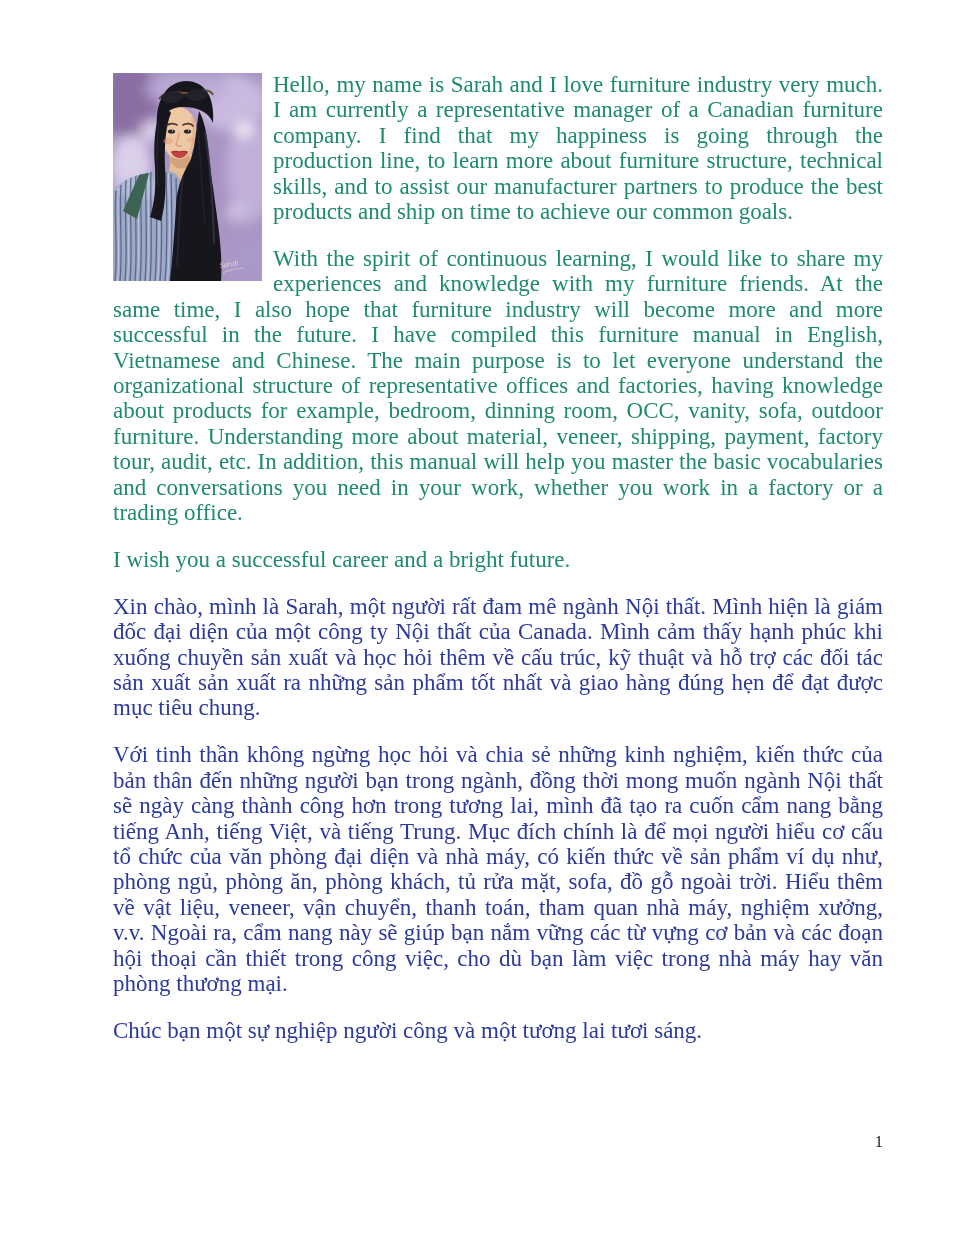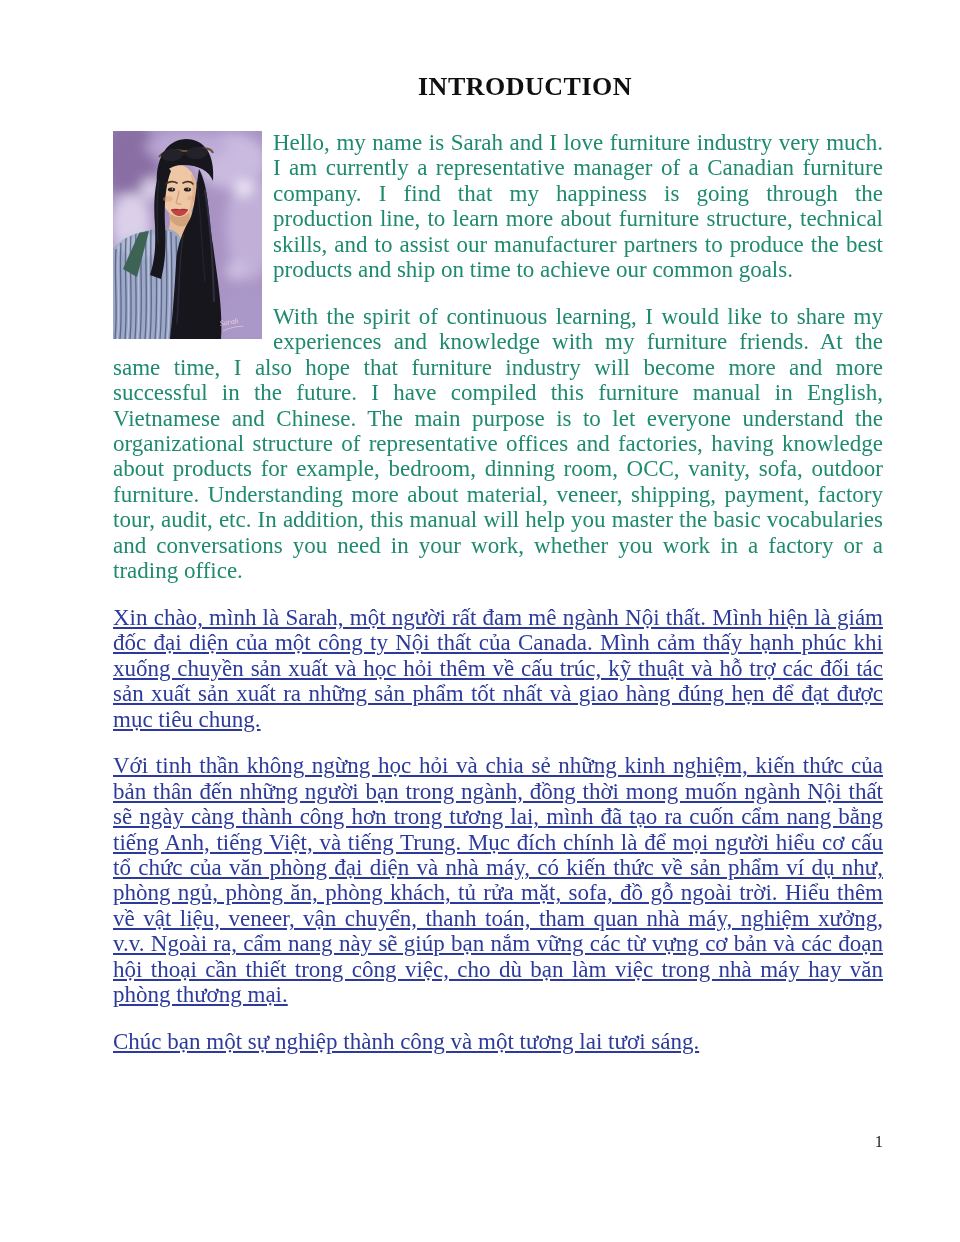--- a/index.html
+++ b/index.html
@@ -33,36 +33,35 @@
     margin: 1px 11px 4px 0;
   }
   .portrait svg { display: block; }
   p.body-par {
     margin: 0 0 21.5px 0;
     font-size: 23px;
     line-height: 25.4px;
     text-align: justify;
   }
   p.en { color: var(--en, #1e8a6e); }
-  p.vi { color: var(--vi, #2c3a9c); text-decoration: underline; }
+  p.vi { color: var(--vi, #2c3a9c); }
   .page-number {
     position: absolute;
     top: 1132px;
     right: 77px;
     font-size: 16.5px;
     line-height: 20px;
     color: var(--pagenum, #1d1d1d);
   }
 </style>
 </head>
 <body>
 
 <div class="page">
 
-  <h1 class="doc-title">INTRODUCTION</h1>
 
   <div class="portrait">
     <svg viewBox="0 0 149 208" width="149" height="208" preserveAspectRatio="none">
       <defs>
         <filter id="blur6" x="-30%" y="-30%" width="160%" height="160%">
             <feGaussianBlur stdDeviation="6"></feGaussianBlur>
           </filter>
         <filter id="blur3" x="-30%" y="-30%" width="160%" height="160%">
             <feGaussianBlur stdDeviation="2.5"></feGaussianBlur>
           </filter>
@@ -162,18 +161,19 @@
         <g transform="rotate(-10 120 193)">
           <text x="107" y="193" font-size="8" font-style="italic" fill="#e9cdd9" font-family="Liberation Serif, DejaVu Serif, serif">Sarah</text>
           <path d="M109,198 C116,196 124,196 130,197" stroke="#e9cdd9" stroke-width="0.8" fill="none" opacity="0.8"></path>
         </g>
       </g>
     </svg>
   </div>
 
   <p class="body-par en">Hello, my name is Sarah and I love furniture industry very much. I am currently a representative manager of a Canadian furniture company. I find that my happiness is going through the production line, to learn more about furniture structure, technical skills, and to assist our manufacturer partners to produce the best products and ship on time to achieve our common goals.</p>
   <p class="body-par en">With the spirit of continuous learning, I would like to share my experiences and knowledge with my furniture friends. At the same time, I also hope that furniture industry will become more and more successful in the future. I have compiled this furniture manual in English, Vietnamese and Chinese. The main purpose is to let everyone understand the organizational structure of representative offices and factories, having knowledge about products for example, bedroom, dinning room, OCC, vanity, sofa, outdoor furniture. Understanding more about material, veneer, shipping, payment, factory tour, audit, etc. In addition, this manual will help you master the basic vocabularies and conversations you need in your work, whether you work in a factory or a trading office.</p>
+  <p class="body-par en">I wish you a successful career and a bright future.</p>
   <p class="body-par vi">Xin chào, mình là Sarah, một người rất đam mê ngành Nội thất. Mình hiện là giám đốc đại diện của một công ty Nội thất của Canada. Mình cảm thấy hạnh phúc khi xuống chuyền sản xuất và học hỏi thêm về cấu trúc, kỹ thuật và hỗ trợ các đối tác sản xuất sản xuất ra những sản phẩm tốt nhất và giao hàng đúng hẹn để đạt được mục tiêu chung.</p>
   <p class="body-par vi">Với tinh thần không ngừng học hỏi và chia sẻ những kinh nghiệm, kiến thức của bản thân đến những người bạn trong ngành, đồng thời mong muốn ngành Nội thất sẽ ngày càng thành công hơn trong tương lai, mình đã tạo ra cuốn cẩm nang bằng tiếng Anh, tiếng Việt, và tiếng Trung. Mục đích chính là để mọi người hiểu cơ cấu tổ chức của văn phòng đại diện và nhà máy, có kiến thức về sản phẩm ví dụ như, phòng ngủ, phòng ăn, phòng khách, tủ rửa mặt, sofa, đồ gỗ ngoài trời. Hiểu thêm về vật liệu, veneer, vận chuyển, thanh toán, tham quan nhà máy, nghiệm xưởng, v.v. Ngoài ra, cẩm nang này sẽ giúp bạn nắm vững các từ vựng cơ bản và các đoạn hội thoại cần thiết trong công việc, cho dù bạn làm việc trong nhà máy hay văn phòng thương mại.</p>
-  <p class="body-par vi">Chúc bạn một sự nghiệp thành công và một tương lai tươi sáng.</p>
+  <p class="body-par vi">Chúc bạn một sự nghiệp người công và một tương lai tươi sáng.</p>
 
   <div class="page-number">1</div>
 </div>
 
 </body></html>

